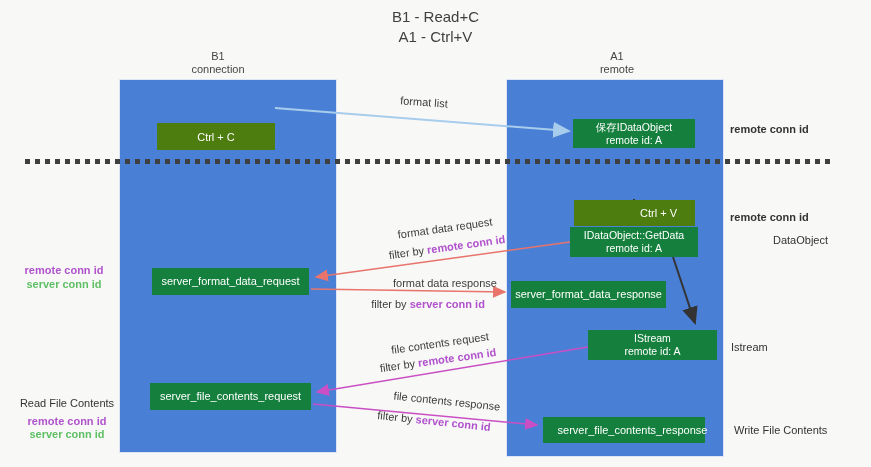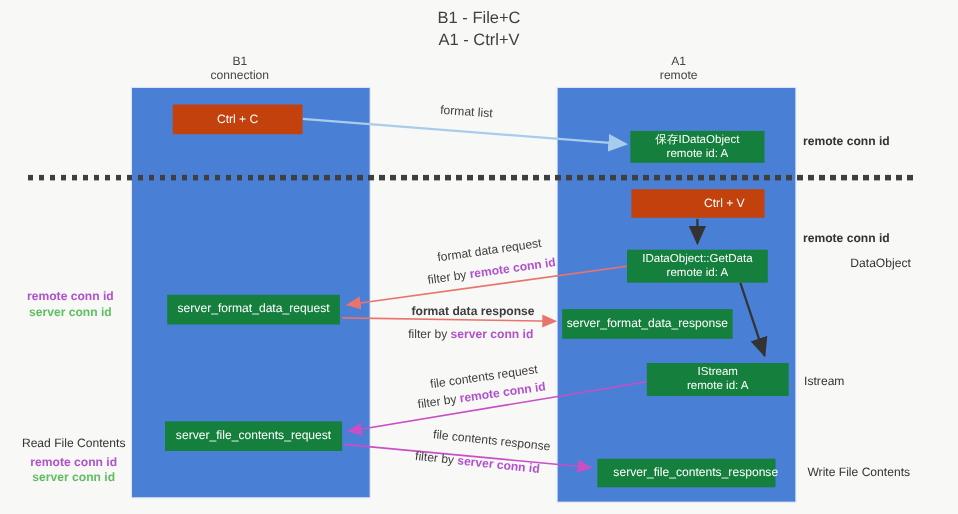--- a/index.html
+++ b/index.html
@@ -7,22 +7,22 @@
   .canvas {
     position:relative; width:871px; height:467px; margin:0 auto;
     background:#f8f8f7; overflow:hidden;
     font-family:"Liberation Sans", sans-serif; color:#3d3d3d;
   }
   .abs { position:absolute; }
   .title { left:0; top:7px; width:100%; text-align:center; font-size:15px; line-height:20px; color:#404040; }
   .col-header { width:120px; text-align:center; font-size:11px; line-height:13px; color:#454545; top:50px; }
   .panel { background:#4a7fd6; box-shadow:0 0 0 1px #dde5f6; }
   .gbox {
-    background:#c2410c; color:#fff; font-size:11px;
-    display:flex; align-items:center; justify-content:center; text-align:center;
+    background:#4d7c0f; color:#fff; font-size:11px;
+    display:flex; align-items:center; justify-content:center; text-align:center;margin-top:28px;
   }
   .obox {
     background:#15803d; color:#fff; font-size:11px;
     display:flex; flex-direction:column; align-items:center; justify-content:center;
     text-align:center; line-height:13px;
   }
   .obox .l2 { font-size:10.5px; }
   .dashed {
     left:25px; top:159px; width:808px; height:5px;
     background:repeating-linear-gradient(90deg,#3f3f3f 0 5px,transparent 5px 10px);
@@ -36,21 +36,21 @@
   .sidelbl { font-size:11px; white-space:nowrap; color:#333; }
   .leftblock { text-align:center; font-size:11px; line-height:13.5px; white-space:nowrap; }
   svg.arrows { left:0; top:0; pointer-events:none; }
 </style>
 </head>
 <body>
 
 <div class="canvas">
 
   <div class="abs title">
-    <div>B1 - File+C</div>
+    <div>B1 - Read+C</div>
     <div>A1 - Ctrl+V</div>
   </div>
 
   <div class="abs col-header" style="left:158px;">
     <div>B1</div>
     <div>connection</div>
   </div>
   <div class="abs col-header" style="left:557px;">
     <div>A1</div>
     <div>remote</div>
@@ -105,21 +105,21 @@
   <div class="abs obox" style="left:511px; top:281px; width:155px; height:27px;">server_format_data_response</div>
   <div class="abs obox" style="left:543px; top:417px; width:162px; height:26px;padding-left:17px;">server_file_contents_response</div>
 
   <div class="abs flowlbl rot-p4" style="left:339px; top:96px;">format list</div>
 
   <div class="abs flowlbl rot-n8" style="left:360px; top:222px;">format data request</div>
   <div class="abs flowlbl rot-n8" style="left:362px; top:241px;">
     <span>filter by </span><span class="purple">remote conn id</span>
   </div>
 
-  <div class="abs flowlbl" style="left:345px; top:277px;font-weight:bold;">format data response</div>
+  <div class="abs flowlbl" style="left:360px; top:277px;">format data response</div>
   <div class="abs flowlbl" style="left:343px; top:298px;">
     <span>filter by </span><span class="purple">server conn id</span>
   </div>
 
   <div class="abs flowlbl rot-n8" style="left:355px; top:337px;">file contents request</div>
   <div class="abs flowlbl rot-n8" style="left:353px; top:354px;">
     <span>filter by </span><span class="purple">remote conn id</span>
   </div>
 
   <div class="abs flowlbl rot-p6" style="left:362px; top:395px;">file contents response</div>

